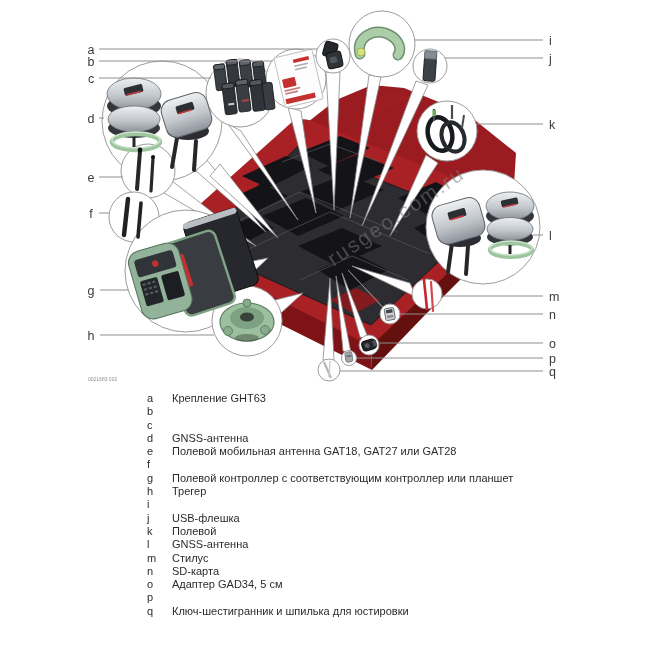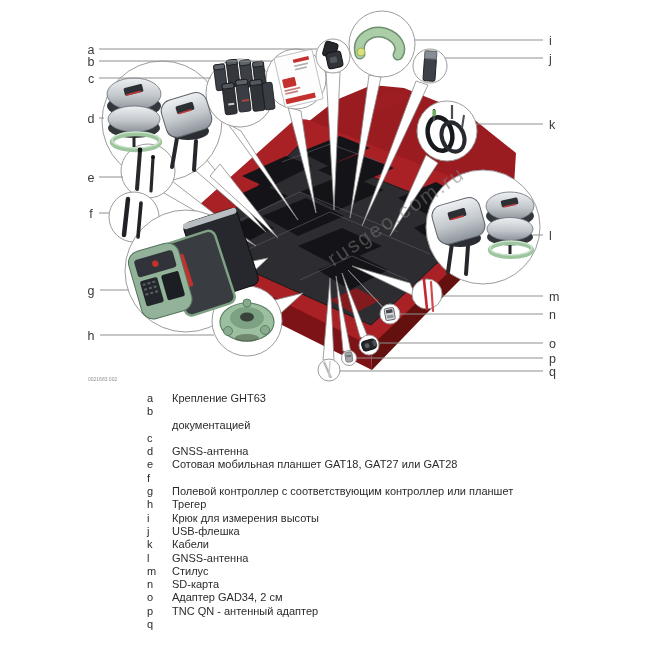--- a/index.html
+++ b/index.html
@@ -315,75 +315,70 @@
 
 <div class="legend" id="legend">
       <div class="legend-row">
         <span class="legend-letter">a</span>
         <span class="legend-text">Крепление GHT63</span>
       </div>
       <div class="legend-row">
         <span class="legend-letter">b</span>
       </div>
       <div class="legend-row">
-        <span class="legend-letter"></span>
-        <span class="legend-text">документацией</span>
-      </div>
-      <div class="legend-row">
         <span class="legend-letter">c</span>
       </div>
       <div class="legend-row">
         <span class="legend-letter">d</span>
         <span class="legend-text">GNSS-антенна</span>
       </div>
       <div class="legend-row">
         <span class="legend-letter">e</span>
-        <span class="legend-text">Сотовая мобильная планшет GAT18, GAT27 или GAT28</span>
+        <span class="legend-text">Полевой мобильная антенна GAT18, GAT27 или GAT28</span>
       </div>
       <div class="legend-row">
         <span class="legend-letter">f</span>
       </div>
       <div class="legend-row">
         <span class="legend-letter">g</span>
         <span class="legend-text">Полевой контроллер с соответствующим контроллер или планшет</span>
       </div>
       <div class="legend-row">
         <span class="legend-letter">h</span>
         <span class="legend-text">Трегер</span>
       </div>
       <div class="legend-row">
         <span class="legend-letter">i</span>
-        <span class="legend-text">Крюк для измерения высоты</span>
       </div>
       <div class="legend-row">
         <span class="legend-letter">j</span>
         <span class="legend-text">USB-флешка</span>
       </div>
       <div class="legend-row">
         <span class="legend-letter">k</span>
-        <span class="legend-text">Кабели</span>
+        <span class="legend-text">Полевой</span>
       </div>
       <div class="legend-row">
         <span class="legend-letter">l</span>
         <span class="legend-text">GNSS-антенна</span>
       </div>
       <div class="legend-row">
         <span class="legend-letter">m</span>
         <span class="legend-text">Стилус</span>
       </div>
       <div class="legend-row">
         <span class="legend-letter">n</span>
         <span class="legend-text">SD-карта</span>
       </div>
       <div class="legend-row">
         <span class="legend-letter">o</span>
-        <span class="legend-text">Адаптер GAD34, 2 см</span>
+        <span class="legend-text">Адаптер GAD34, 5 см</span>
       </div>
       <div class="legend-row">
         <span class="legend-letter">p</span>
-        <span class="legend-text">TNC QN - антенный адаптер</span>
       </div>
       <div class="legend-row">
         <span class="legend-letter">q</span>
+        <span class="legend-text">Ключ-шестигранник и шпилька для юстировки</span>
       </div>
     </div>
 
 </div>
 
 </body></html>

